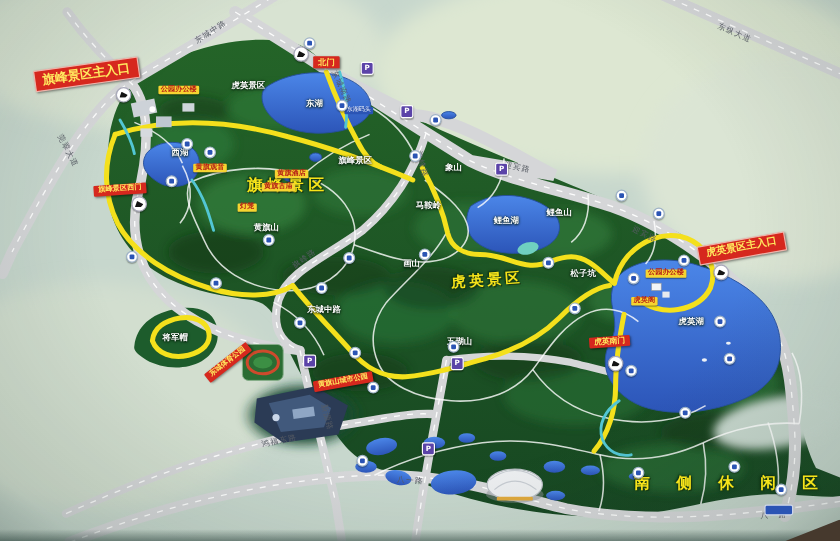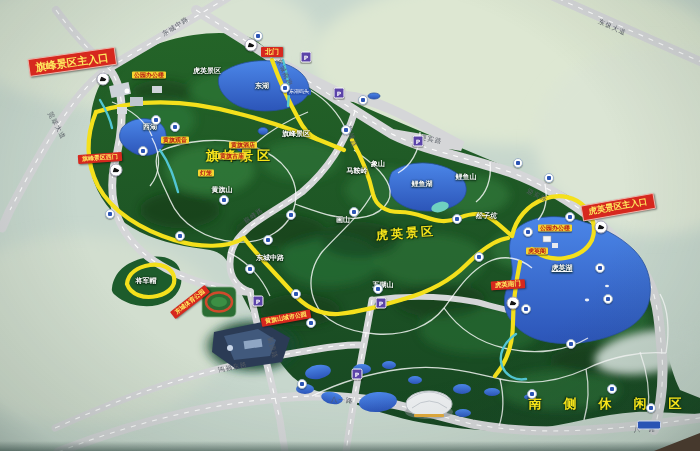--- a/index.html
+++ b/index.html
@@ -233,32 +233,32 @@
 <div id="vig"></div>
 <div id="band"></div>
 <div id="wedge"></div>
 <div id="labels">
       <div class="lbl region" style="left: 240px; top: 156px; transform: translate(-50%, -50%) rotate(0deg); font-size: 13px; letter-spacing: 4px;">旗峰景区</div>
       <div class="lbl region" style="left: 406px; top: 234px; transform: translate(-50%, -50%) rotate(-4deg); font-size: 12px; letter-spacing: 3px;">虎英景区</div>
       <div class="lbl region" style="left: 616px; top: 404px; transform: translate(-50%, -50%) rotate(0deg); font-size: 13px; letter-spacing: 22px;">南侧休闲区</div>
       <div class="lbl place" style="left: 207px; top: 71px; transform: translate(-50%, -50%) rotate(0deg);">虎英景区</div>
       <div class="lbl place" style="left: 262px; top: 86px; transform: translate(-50%, -50%) rotate(0deg);">东湖</div>
       <div class="lbl place" style="left: 296px; top: 134px; transform: translate(-50%, -50%) rotate(0deg);">旗峰景区</div>
-      <div class="lbl place" style="left: 378px; top: 164px; transform: translate(-50%, -50%) rotate(0deg);">象山</div>
+      <div class="lbl place" style="left: 378px; top: 140px; transform: translate(-50%, -50%) rotate(0deg);">象山</div>
       <div class="lbl place" style="left: 357px; top: 171px; transform: translate(-50%, -50%) rotate(0deg);">马鞍岭</div>
       <div class="lbl place" style="left: 466px; top: 177px; transform: translate(-50%, -50%) rotate(0deg);">鲤鱼山</div>
       <div class="lbl place" style="left: 422px; top: 184px; transform: translate(-50%, -50%) rotate(0deg);">鲤鱼湖</div>
       <div class="lbl place" style="left: 343px; top: 220px; transform: translate(-50%, -50%) rotate(0deg);">画山</div>
       <div class="lbl place" style="left: 222px; top: 190px; transform: translate(-50%, -50%) rotate(0deg);">黄旗山</div>
       <div class="lbl place" style="left: 150px; top: 127px; transform: translate(-50%, -50%) rotate(0deg);">西湖</div>
       <div class="lbl place" style="left: 270px; top: 258px; transform: translate(-50%, -50%) rotate(0deg);">东城中路</div>
       <div class="lbl place" style="left: 383px; top: 285px; transform: translate(-50%, -50%) rotate(0deg);">五瑚山</div>
-      <div class="lbl place" style="left: 486px; top: 216px; transform: translate(-50%, -50%) rotate(0deg); font-style: italic;">松子坑</div>
+      <div class="lbl place" style="left: 486px; top: 228px; transform: translate(-50%, -50%) rotate(0deg);">松子坑</div>
       <div class="lbl place" style="left: 146px; top: 281px; transform: translate(-50%, -50%) rotate(0deg);">将军帽</div>
-      <div class="lbl place" style="left: 562px; top: 268px; transform: translate(-50%, -50%) rotate(0deg); text-decoration: underline;">虎英湖</div>
+      <div class="lbl place" style="left: 576px; top: 268px; transform: translate(-50%, -50%) rotate(0deg);">虎英湖</div>
       <div class="lbl gate big" style="left: 72px; top: 62px; transform: translate(-50%, -50%) rotate(-8deg); font-size: 10.5px;">旗峰景区主入口</div>
       <div class="lbl gate" style="left: 272px; top: 52px; transform: translate(-50%, -50%) rotate(0deg); font-size: 7px;">北门</div>
       <div class="lbl gate" style="left: 100px; top: 158px; transform: translate(-50%, -50%) rotate(-4deg); font-size: 6px;">旗峰景区西门</div>
       <div class="lbl gate" style="left: 190px; top: 302px; transform: translate(-50%, -50%) rotate(-38deg); font-size: 6px;">东城体育公园</div>
       <div class="lbl gate" style="left: 286px; top: 318px; transform: translate(-50%, -50%) rotate(-10deg); font-size: 6px;">黄旗山城市公园</div>
       <div class="lbl gate big" style="left: 618px; top: 207px; transform: translate(-50%, -50%) rotate(-10deg); font-size: 8.5px;">虎英景区主入口</div>
       <div class="lbl gate" style="left: 508px; top: 285px; transform: translate(-50%, -50%) rotate(-4deg); font-size: 6.5px;">虎英南门</div>
       <div class="lbl poi" style="left: 149px; top: 75px; transform: translate(-50%, -50%) rotate(0deg);">公园办公楼</div>
       <div class="lbl poi" style="left: 243px; top: 145px; transform: translate(-50%, -50%) rotate(0deg);">黄旗酒店</div>
       <div class="lbl poi" style="left: 175px; top: 140px; transform: translate(-50%, -50%) rotate(0deg);">黄旗观音</div>

